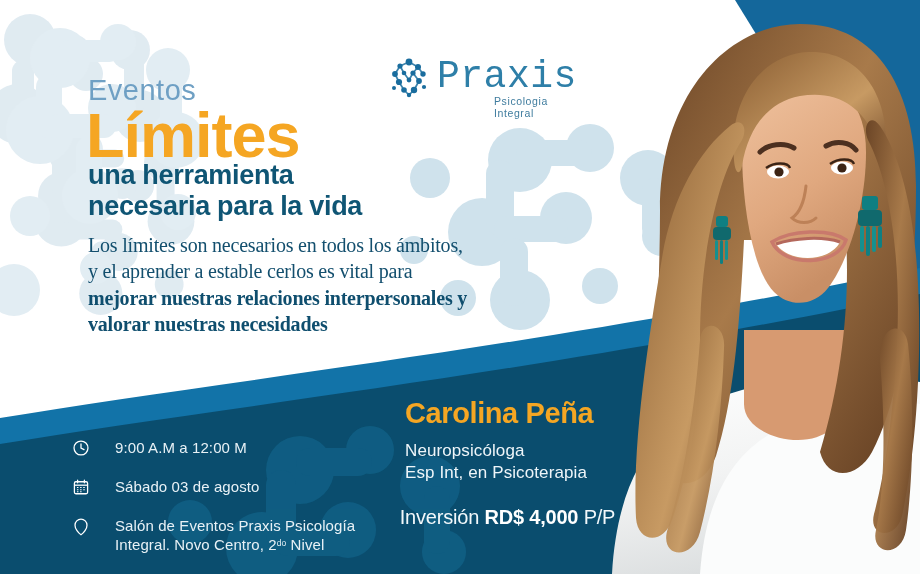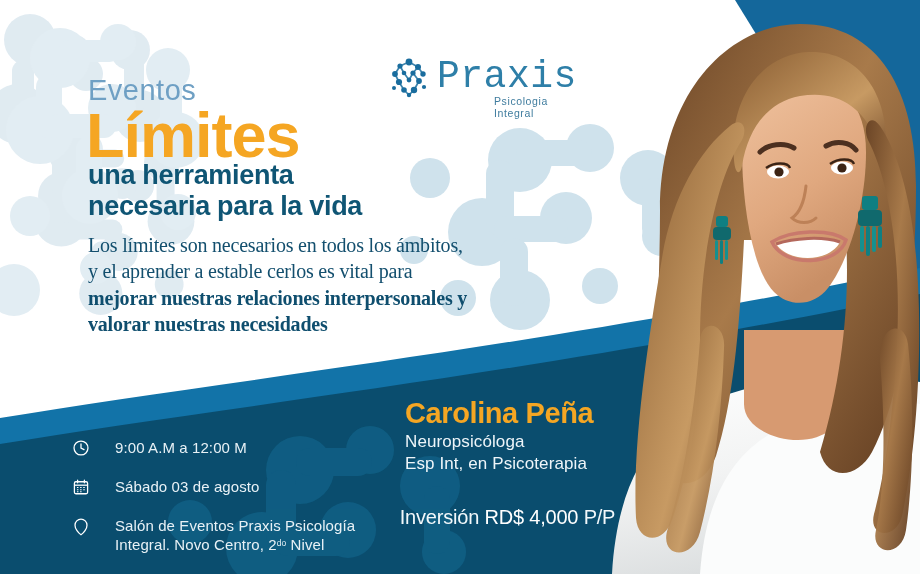--- a/index.html
+++ b/index.html
@@ -69,28 +69,28 @@
   
   .speaker{
     position:absolute;left:405px;top:398px;width:215px;
     text-align:left;
   }
   .speaker-name{
     font-size:29px;font-weight:bold;color:#f5a623;
     letter-spacing:-.4px;line-height:1.05;
   }
   .speaker-role{
-    font-size:17px;color:#eef5f9;line-height:1.26;margin-top:3px;
+    font-size:17px;color:#eef5f9;line-height:1.26;margin-top:12px;
     letter-spacing:.1px;
   }
   .price{
     position:absolute;left:390px;top:506px;width:235px;
     text-align:center;font-size:20px;color:#f2f8fb;letter-spacing:-.2px;
   }
-  .price b{font-weight:normal;color:#ffffff;}
+  .price b{font-weight:bold;color:#ffffff;}
 </style>
 </head>
 <body>
 
 <div id="flyer">
 
   <div class="layer">
     <svg viewBox="0 0 920 574" xmlns="http://www.w3.org/2000/svg">
       <defs>
 

